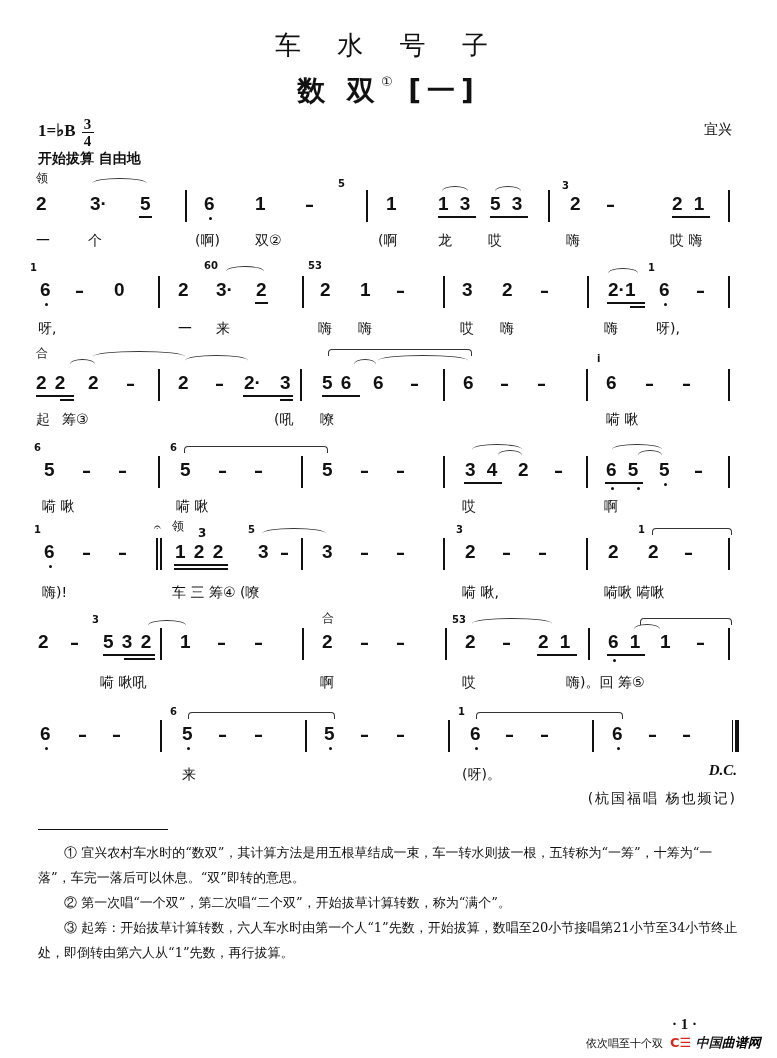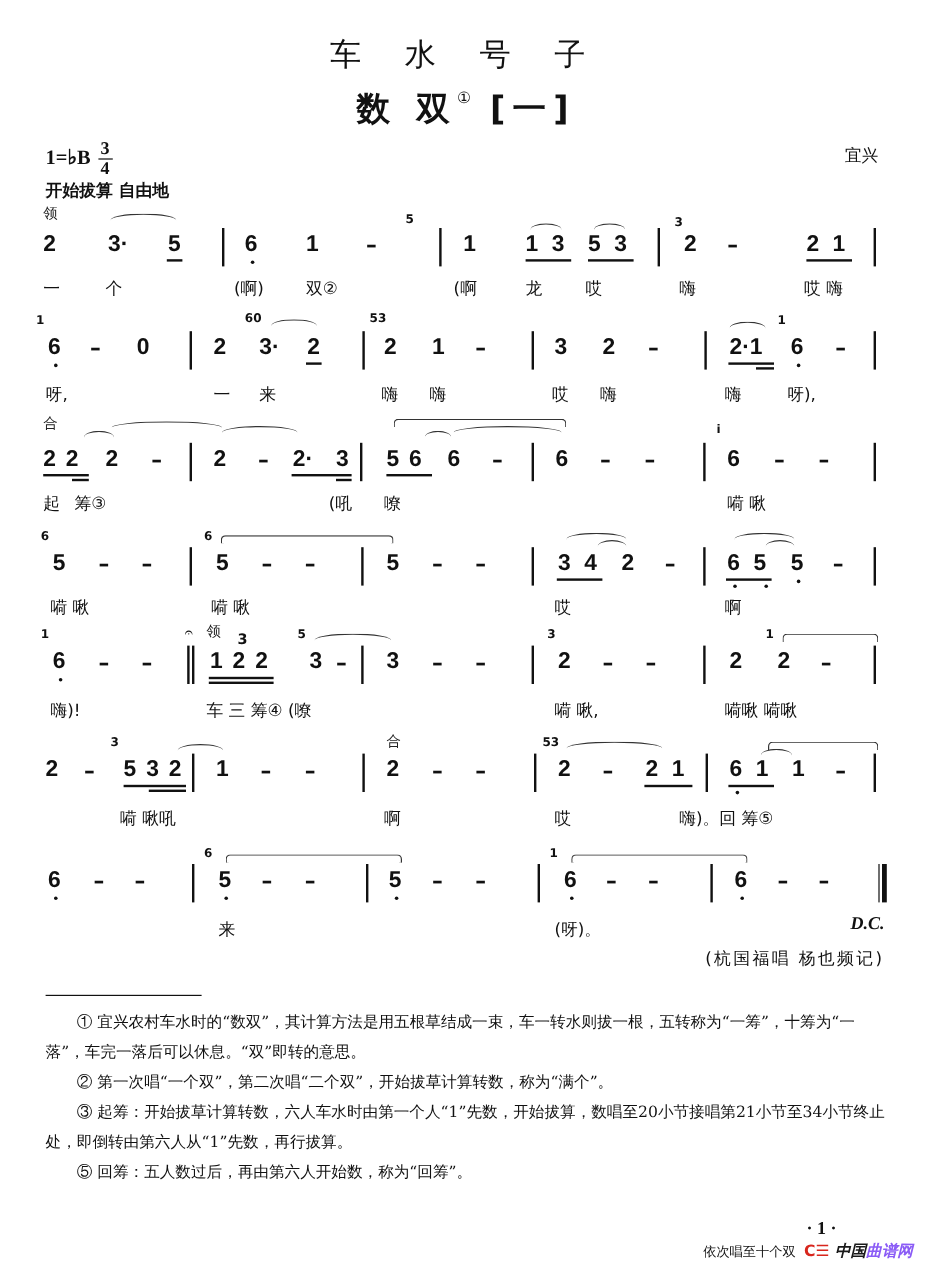--- a/index.html
+++ b/index.html
@@ -32,21 +32,21 @@
   .fn { left:38px; width:700px; font-size:13px; line-height:25px; font-family:"DejaVu Serif","Liberation Serif",serif; }
   .fn p { margin:0; }
   .fn p.indent { text-indent:26px; }
   .credit { right:40px; top:790px; font-size:14px; letter-spacing:2px; }
   .dc { right:40px; top:762px; font-family:"Liberation Serif",serif; font-style:italic; font-weight:bold; font-size:15px; }
   .pagenum { left:672px; top:1016px; font-family:"Liberation Serif",serif; font-size:15px; font-weight:bold; }
   .upload { left:586px; top:1036px; font-size:11px; }
   .logo { left:670px; top:1034px; font-size:13px; font-weight:bold; }
   .logo .c { color:#d8261d; }
   .logo .zg { color:#1a1a1a; font-style:italic; }
-  .logo .qp { color:#8b5cf6; font-style:italic; }
+  .logo .qp { color:#000000; font-style:italic; }
 </style>
 </head>
 <body>
 
 <div class="abs title">车 水 号 子</div>
 <div class="abs subtitle"><span>数 双</span><sup>①</sup> <span>[一]</span></div>
 
 <div class="abs key"><span>1=♭B</span><span class="timesig"><span>3</span><span class="line"></span><span>4</span></span></div>
 <div class="abs region">宜兴</div>
 <div class="abs tempo">开始拔算 自由地</div>
@@ -327,18 +327,17 @@
 </div>
 
 <div class="abs dc">D.C.</div>
 <div class="abs credit">(杭国福唱  杨也频记)</div>
 
 <div class="abs rule"></div>
 <div class="abs fn" style="top:840px">
   <p class="indent">① 宜兴农村车水时的“数双”，其计算方法是用五根草结成一束，车一转水则拔一根，五转称为“一筹”，十筹为“一落”，车完一落后可以休息。“双”即转的意思。</p>
   <p class="indent">② 第一次唱“一个双”，第二次唱“二个双”，开始拔草计算转数，称为“满个”。</p>
   <p class="indent">③ 起筹：开始拔草计算转数，六人车水时由第一个人“1”先数，开始拔算，数唱至20小节接唱第21小节至34小节终止处，即倒转由第六人从“1”先数，再行拔算。</p>
-  <p class="indent">⑤ 回筹：五人数过后，再由第六人开始数，称为“回筹”。</p>
 </div>
 
 <div class="abs pagenum">· 1 ·</div>
 <div class="abs upload">依次唱至十个双</div>
 <div class="abs logo"><span class="c">C☰</span> <span class="zg">中国</span><span class="qp">曲谱网</span></div>
 
 </body></html>

